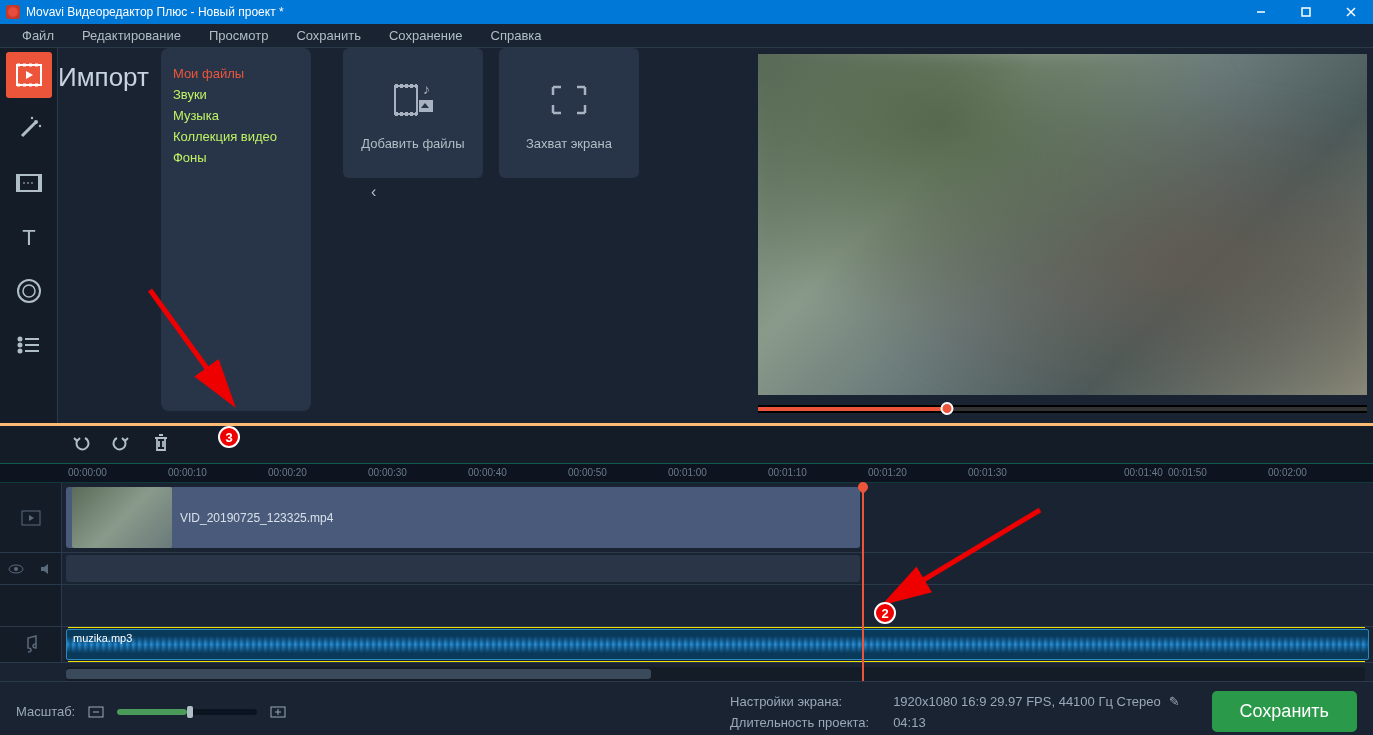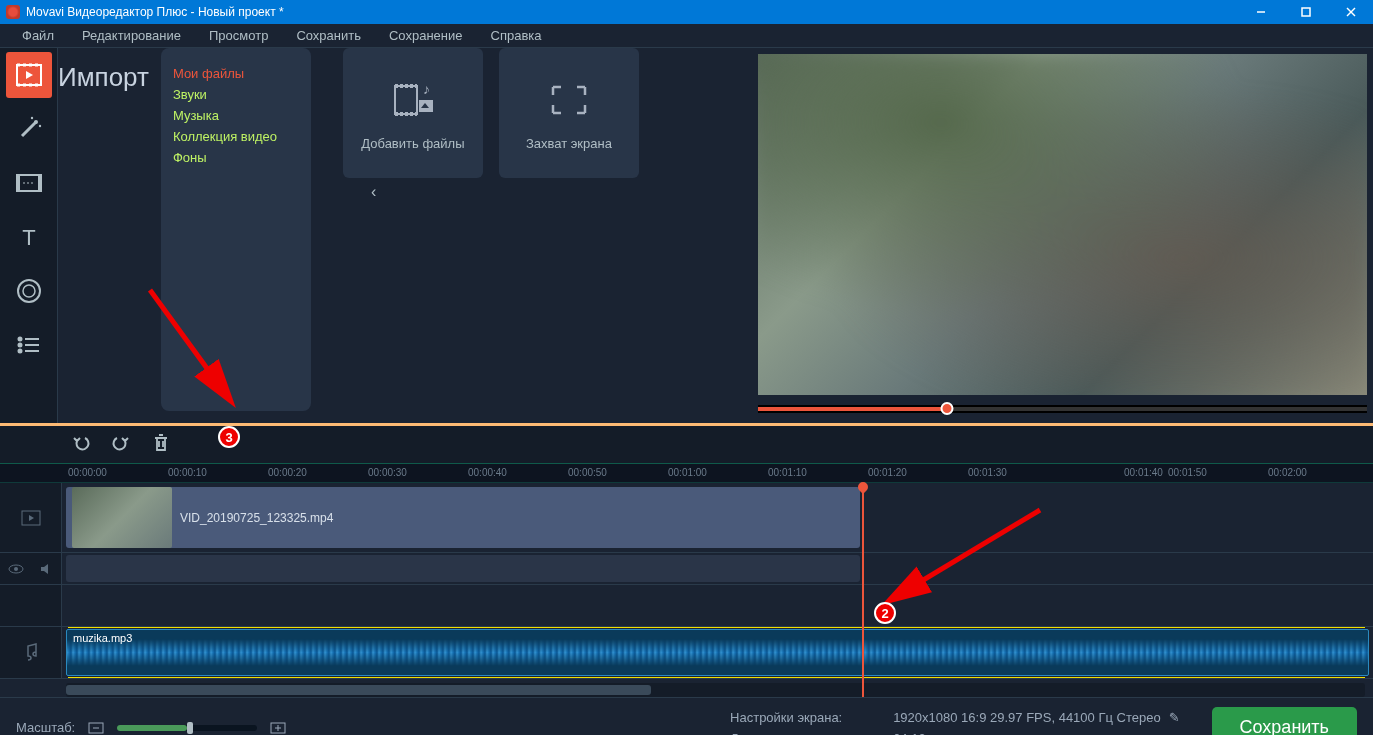--- a/index.html
+++ b/index.html
@@ -62,21 +62,21 @@
 .timeline { flex:1; display:flex; flex-direction:column; background:#0ea5e9; position:relative; }
 .ruler { height: 20px; background: #0d1420; border-top:1px solid #0f5a4a; border-bottom:1px solid #0f3a3a; position:relative; padding-left:62px; display:flex; align-items:center; }
 .ruler-tick { position:absolute; color:#6a7a8a; font-size:10px; top:3px; }
 .tracks { flex:1; position:relative; background:#1a2332; }
 .track-row { position:relative; border-bottom:1px solid #2a3a4a; }
 .track-gutter { position:absolute; left:0; top:0; bottom:0; width:62px; background:#141c28; display:flex; align-items:center; justify-content:space-around; color:#5a6a7a; border-right:1px solid #2a3a4a; }
 .track-content { margin-left:62px; height:100%; position:relative; }
 .video-track { height:70px; }
 .video-sub { height: 32px; }
 .spacer-track { height: 42px; }
-.audio-track { height: 52px; }
+.audio-track { height: 36px; }
 .clip { position:absolute; top:4px; bottom:4px; background:#4a5a7a; border-radius:3px; display:flex; align-items:center; padding-left:6px; color:#d8e0ea; font-size:12px; overflow:hidden; }
 .clip-thumb { width:100px; height:100%; background:linear-gradient(135deg,#5a6b5a,#8a9a8a,#6a7a7a); margin-right:8px; border-radius:2px; }
 .audio-clip { position:absolute; top:2px; bottom:2px; left:4px; right:4px; background:#0a3a5a; border:1px solid #2a8ac0; border-radius:2px; overflow:hidden; }
 .audio-clip::after{ content:''; position:absolute; inset:0; background: repeating-linear-gradient(90deg,#3aa0e0 0px,#1a7ac0 2px,#0a5a9a 4px,#3aa0e0 6px); opacity:0.9; mask: linear-gradient(to bottom, transparent 20%, black 50%, transparent 80%); }
 .audio-label { position:absolute; left:6px; top:2px; color:#fff; font-size:11px; z-index:2; }
 .playhead-line { position:absolute; top:0; bottom:0; width:2px; background:#ed553b; left:862px; z-index:5; }
 .playhead-head { position:absolute; top:-1px; left:858px; z-index:6; width:10px; height:10px; background:#ed553b; border-radius:50% 50% 50% 0 / 50% 50% 50% 0; transform:rotate(-45deg); }
 .tl-yellow { position:absolute; height:1px; background:#f0e000; left:68px; right:8px;}
 
 

